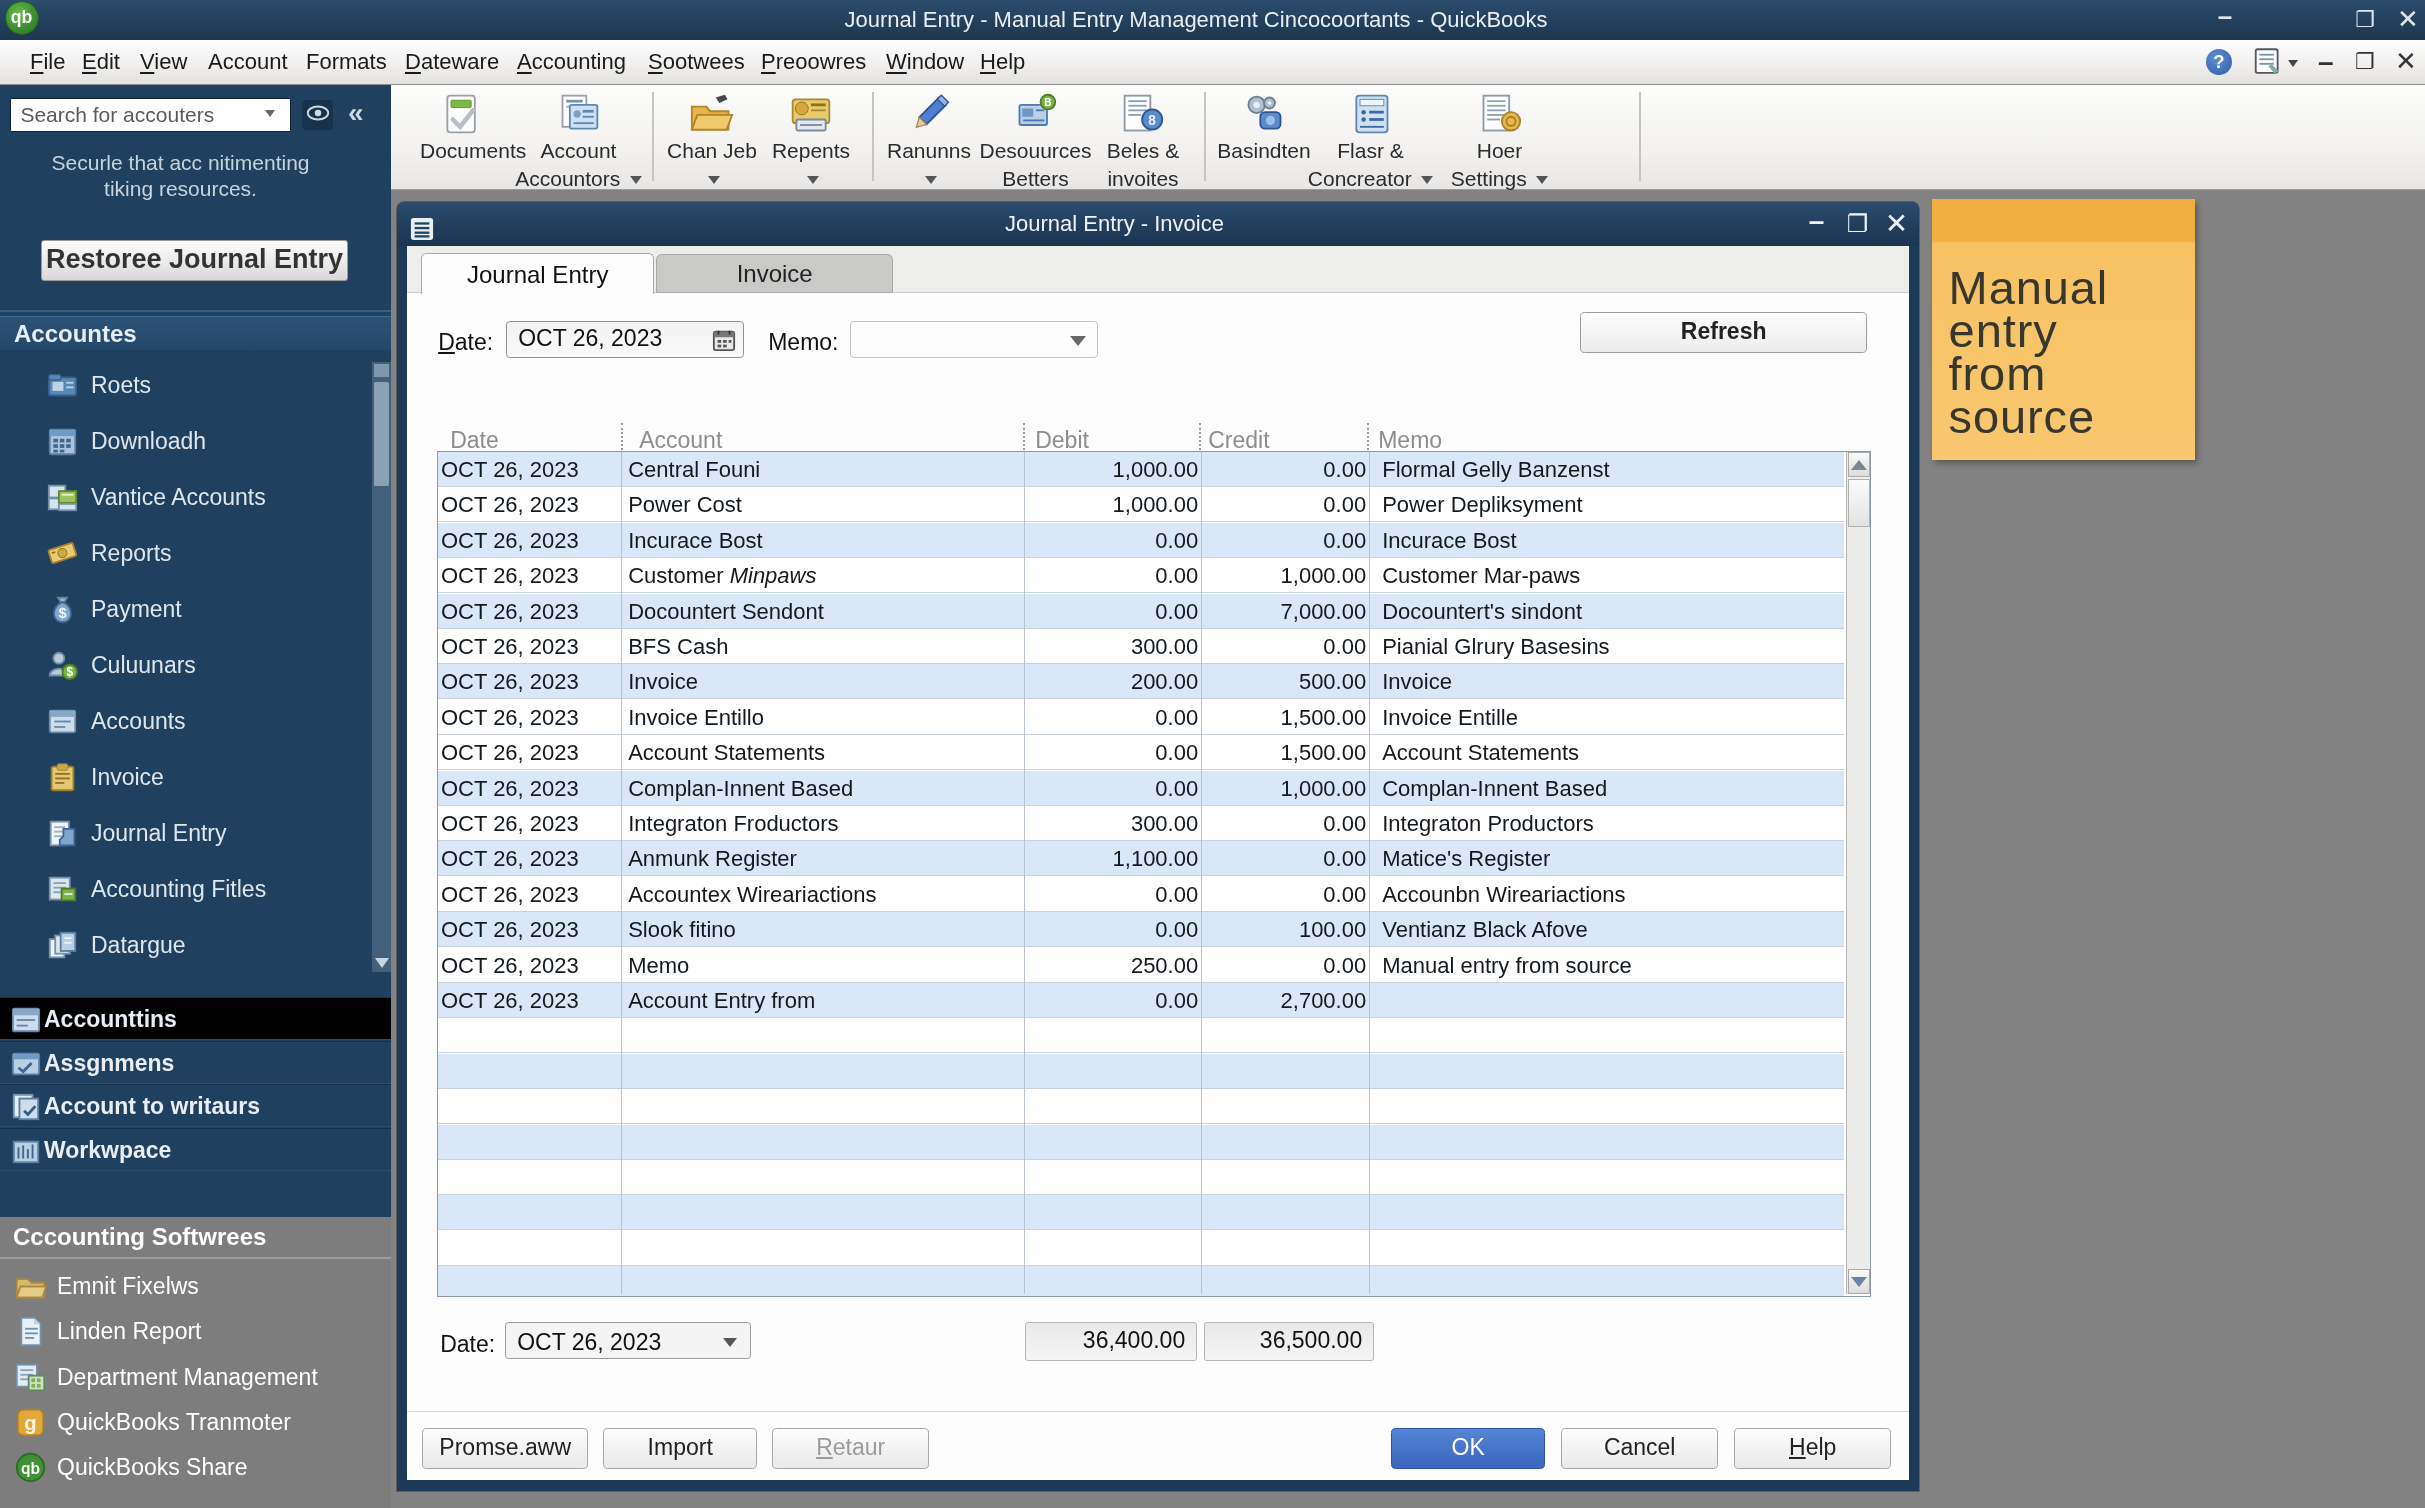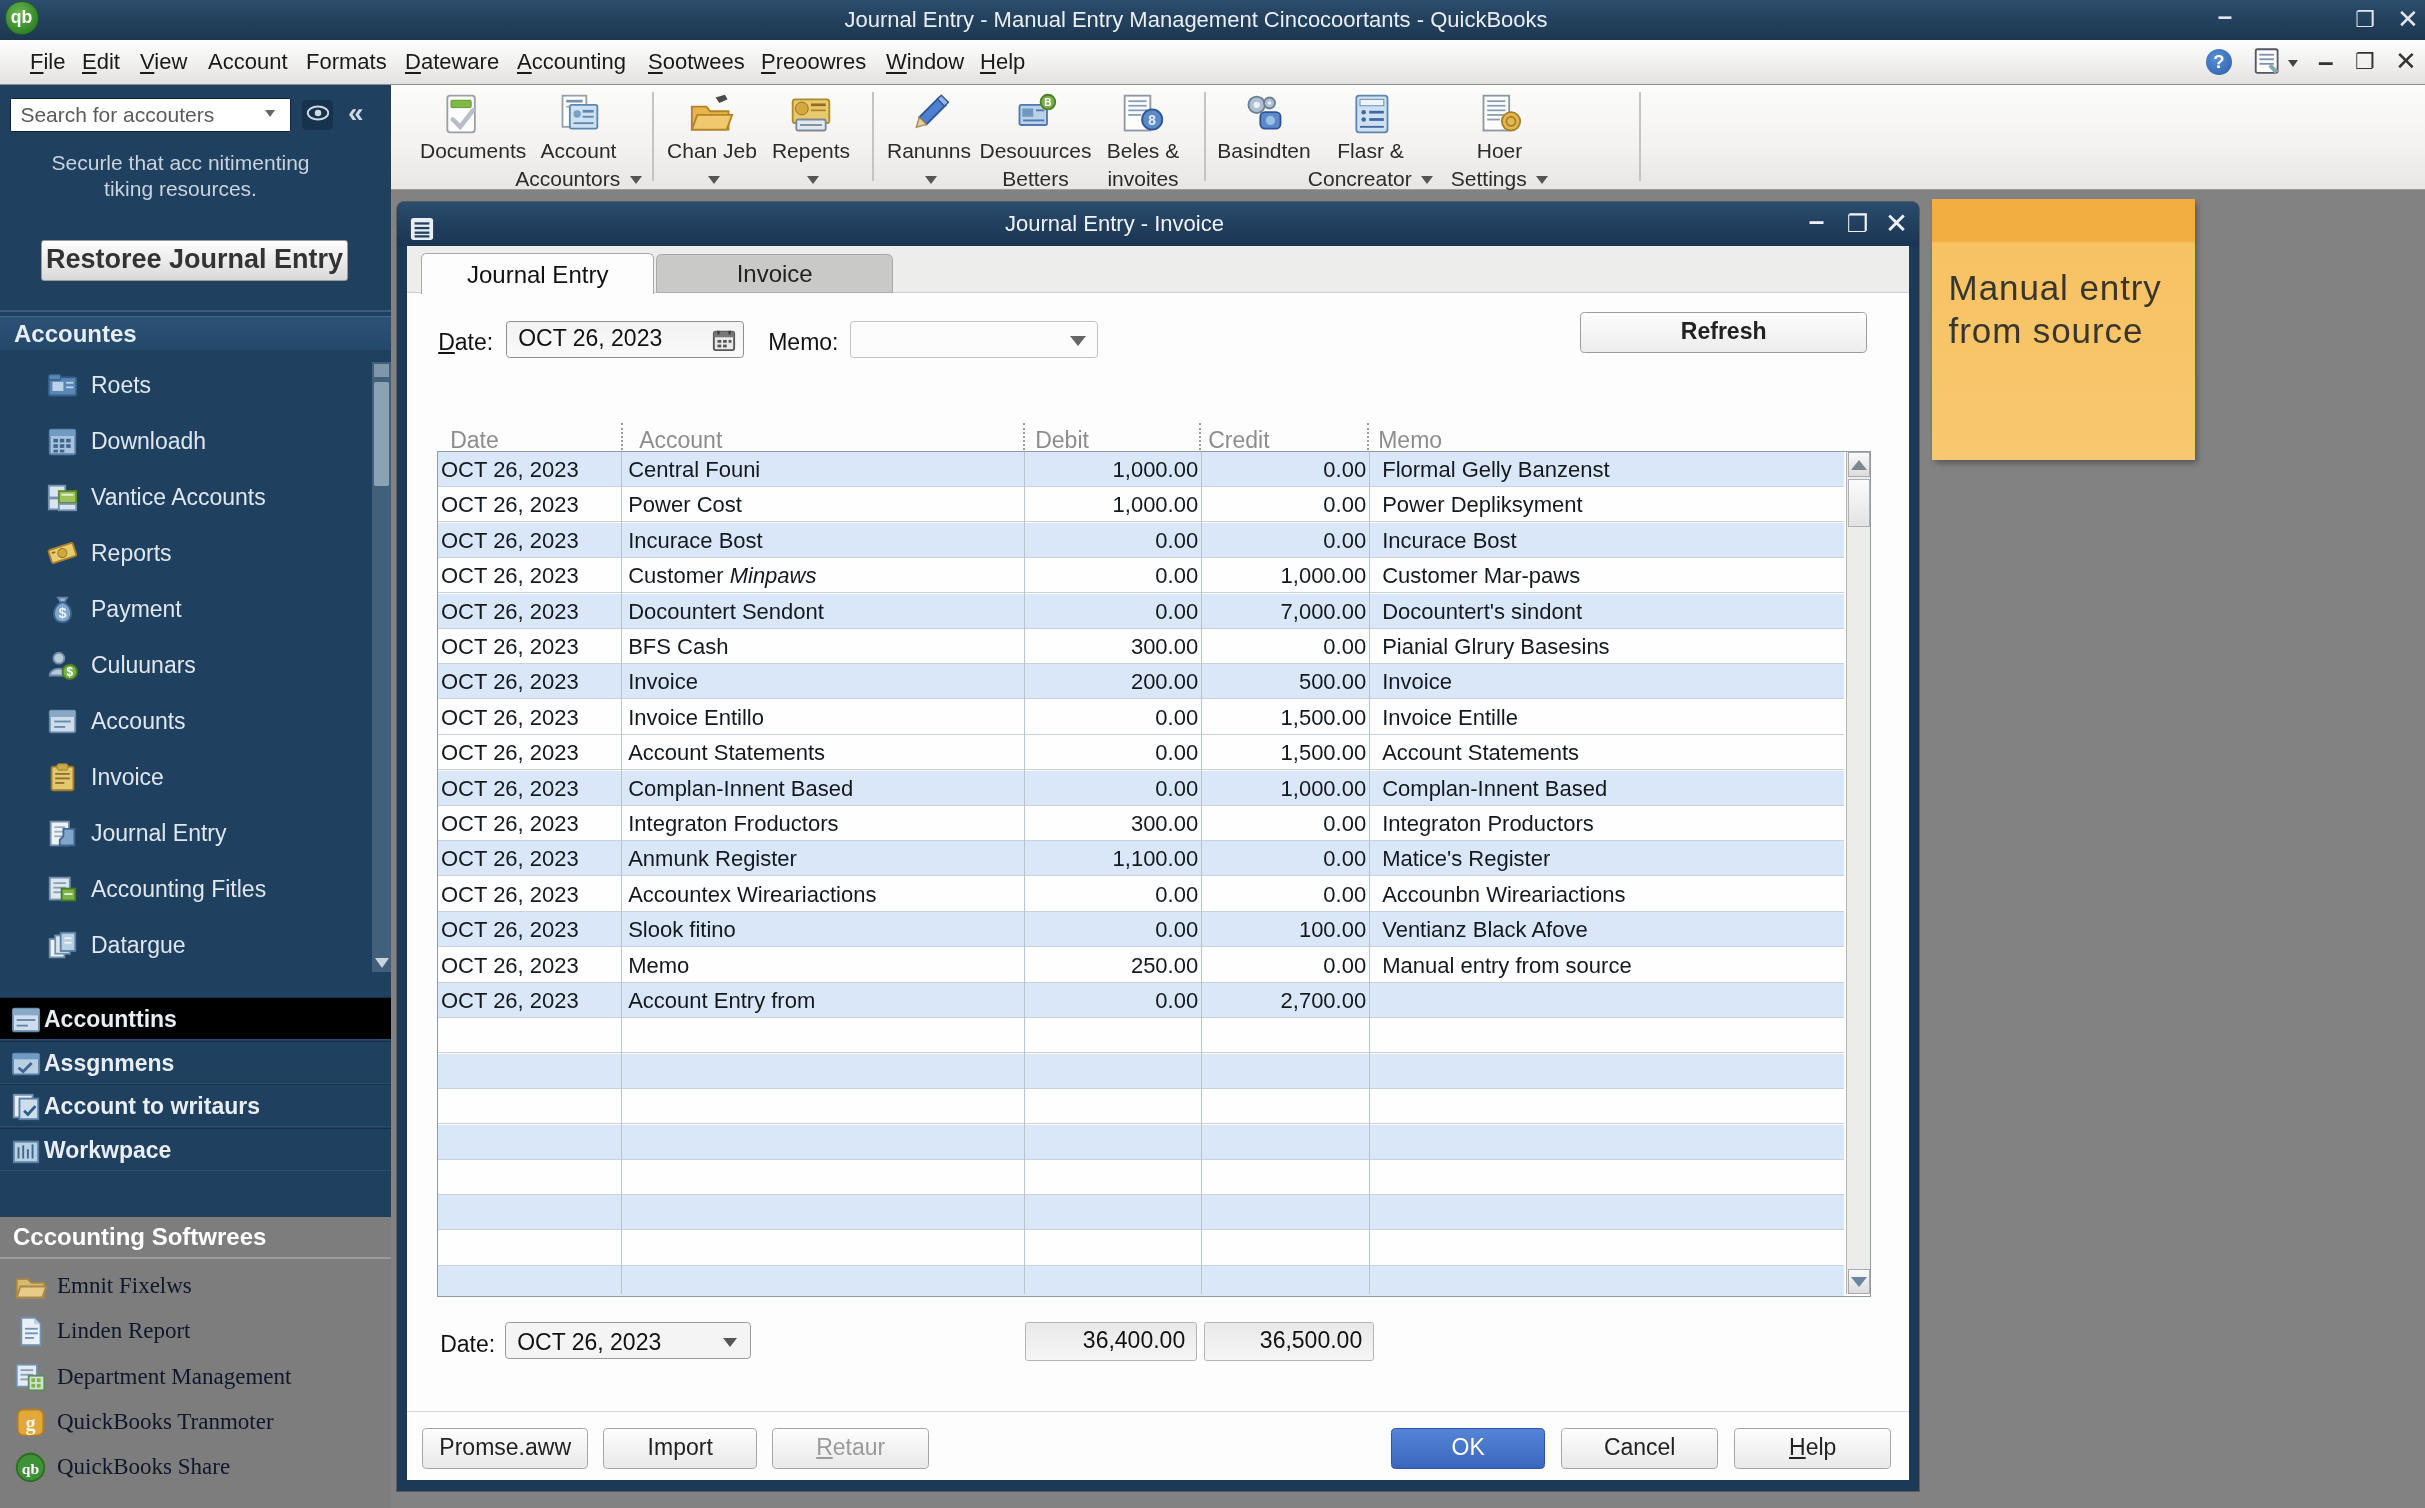--- a/index.html
+++ b/index.html
@@ -49,21 +49,21 @@
  color:#e6edf3;font-size:24px;font-weight:bold;line-height:34px;padding-left:14px;border-top:0.9px solid #3a6a8e;}
 .sb-item{position:absolute;left:0;width:370px;height:44px;color:#dfe7ee;font-size:23px;line-height:44px;margin-left:28px;}
 .sb-item .ic{position:absolute;left:18.5px;top:6.5px;width:31px;height:31px;}
 .sb-item .tx{position:absolute;left:63px;top:0;}
 .sb-low{position:absolute;left:0;width:391px;height:43px;color:#e8eef4;font-size:23px;font-weight:bold;line-height:43px;border-top:0.9px solid #16304a;border-bottom:0.9px solid #2a4e70;}
 .sb-low .ic{position:absolute;left:11px;top:6.5px;width:30px;height:30px;}
 .sb-low .tx{position:absolute;left:44px;top:0;}
 .sb-scroll{position:absolute;left:372px;top:277px;width:19.4px;height:610px;background:#42607c;}
 .sb-gray{position:absolute;left:0;top:1217px;width:391px;height:291px;background:#7d7d7d;padding-left:23px;}
 .sbg-hdr{position:absolute;left:13px;top:5.5px;font-size:24px;font-weight:bold;color:#fff;}
-.sbg-item{position:absolute;left:0;width:391px;height:44px;color:#0f172a;font-size:23px;line-height:44px;font-family:Liberation Serif, serif;}
+.sbg-item{position:absolute;left:0;width:391px;height:44px;color:#ffffff;font-size:23px;line-height:44px;}
 .sbg-item .ic{position:absolute;left:14px;top:5.5px;width:33px;height:33px;}
 .sbg-item .tx{position:absolute;left:57px;top:0;}
 
 
 .dialog{position:absolute;left:397px;top:202px;width:1522px;height:1289px;
  background:#1c3a58;border-radius:7.4px 7.4px 0 0;box-shadow:0 0 0 0.9px #5a5a5a;}
 .dlg-title{position:absolute;left:0;top:0;width:1522px;height:44px;
  background:linear-gradient(180deg,#2b4d70 0%,#223f5e 50%,#1a3553 100%);border-radius:7.4px 7.4px 0 0;
  color:#f0f4f8;font-size:22px;text-align:center;line-height:44px;padding-right:87px;}
 .dlg-content{position:absolute;left:10.2px;top:44px;width:1502px;height:1234px;background:#fdfdfd;}
@@ -100,21 +100,21 @@
 .total{position:absolute;height:39px;background:linear-gradient(180deg,#e9e9e9,#f5f5f5);border:1.8px solid #b5b5b5;border-radius:2.8px;font-size:23px;color:#111;text-align:right;line-height:35px;padding-right:11px;}
 .btn{position:absolute;height:41px;background:linear-gradient(180deg,#fdfdfd,#e9e9e9);border:1.8px solid #a6a6a6;border-radius:4.6px;font-size:23px;color:#222;text-align:center;line-height:37px;}
 .btn.primary{background:linear-gradient(180deg,#5585d6,#3a66bd);border-color:#2d55a5;color:#fff;}
 .btn.disabled{color:#9b9b9b;}
 .hsep{position:absolute;left:0;width:1502px;height:0.9px;background:#d8d8d8;}
 
 
 .sticky{position:absolute;left:1932px;top:199px;width:263px;height:261px;
  background:linear-gradient(180deg,#f2ae41 0%,#f2ae41 16%,#f7c263 17%,#f8c76f 100%);
  box-shadow:2.8px 3.7px 5.5px rgba(40,40,40,.45);}
-.sticky .txt{position:absolute;left:16.6px;top:67px;width:231px;font-size:35px;line-height:43px;color:#37372f;letter-spacing:0.9px;}
+.sticky .txt{position:absolute;left:16.6px;top:67px;width:231px;font-size:47px;line-height:43px;color:#37372f;letter-spacing:0.9px;}
 </style></head>
 <body>
 <div id="app">
 
 <div class="titlebar">
  <div class="qblogo">qb</div>
  <div class="apptitle">Journal Entry - Manual Entry Management Cincocoortants - QuickBooks</div>
  <span class="tbbtn" style="left:2213px;width:24px;font-size:26px;line-height:33px;font-weight:bold">–</span>
  <span class="tbbtn" style="left:2353px;width:24px;font-size:22px;line-height:40px">❐</span>
  <span class="tbbtn" style="left:2396px;width:24px;font-size:26px;line-height:39px">✕</span>

